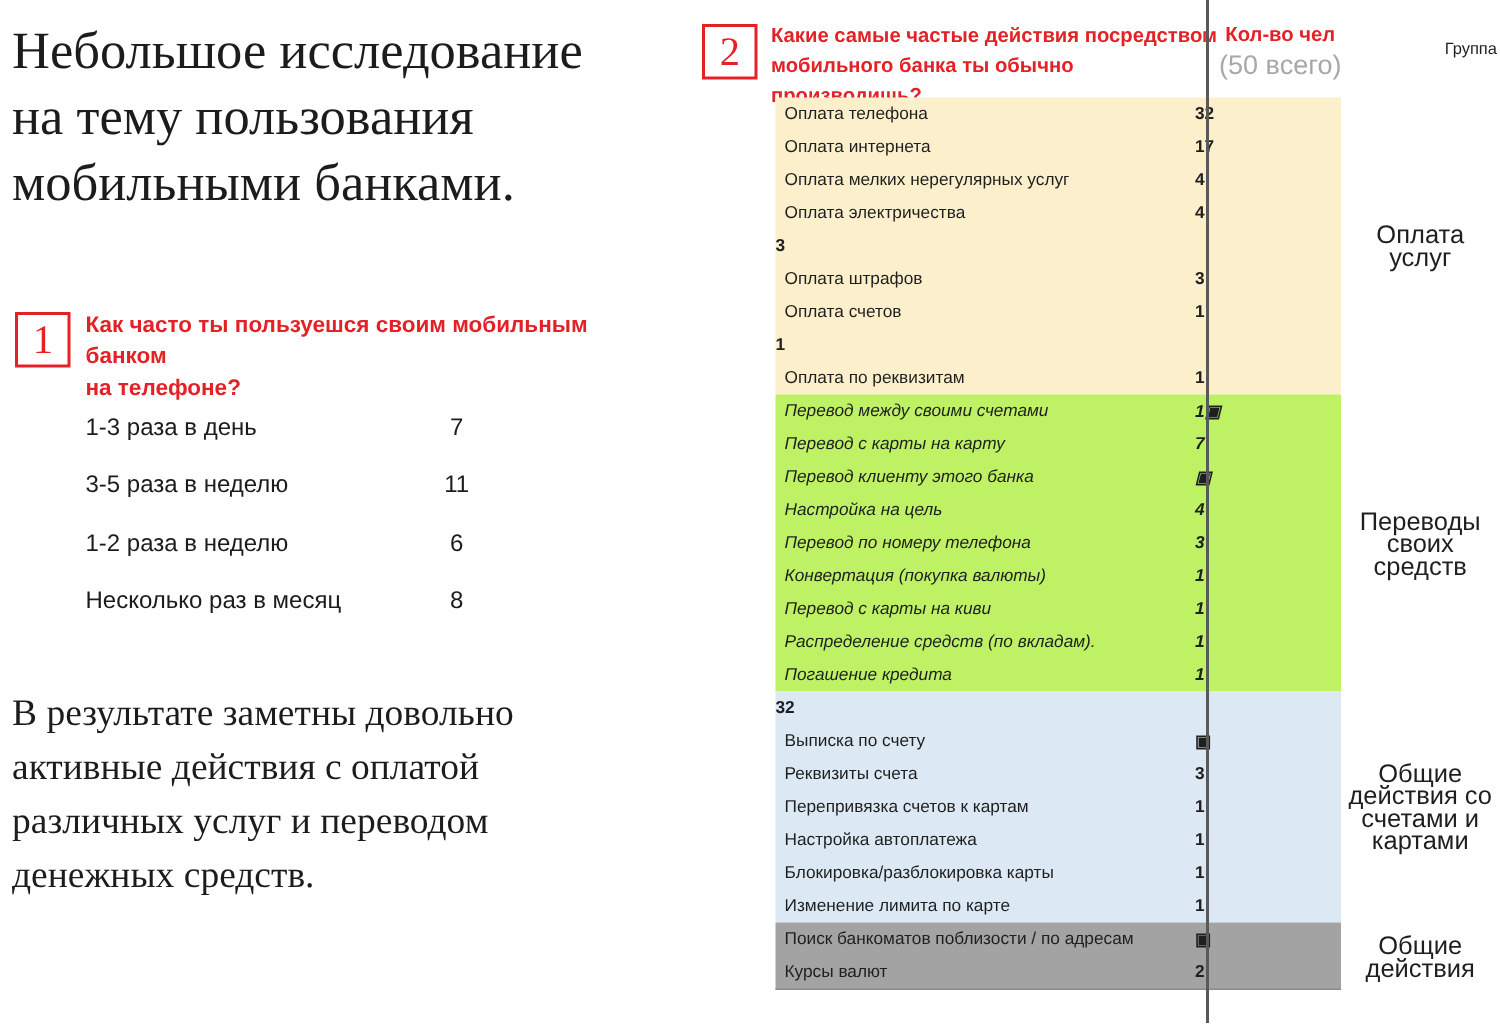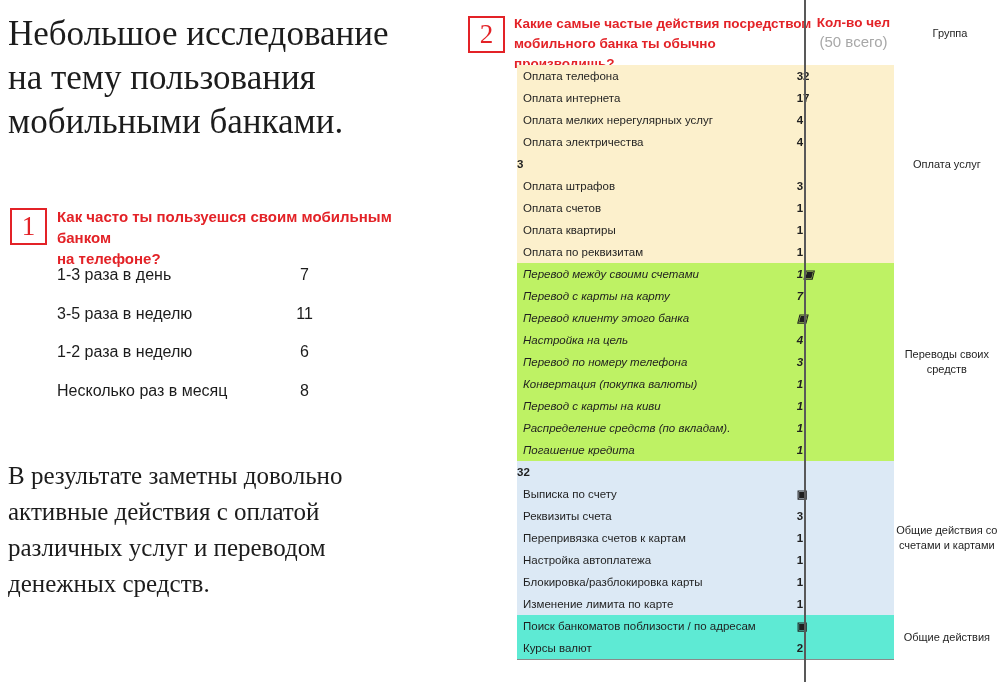--- a/index.html
+++ b/index.html
@@ -24,41 +24,41 @@
   }
   #q1-box { left:10px; top:208px; }
   #q2-box { left:468px; top:16px; }
   .qtext {
     position:absolute; color:#e32227; font-weight:bold; white-space:pre-line;
   }
   #q1-text { left:57px; top:206px; width:380px; font-size:15px; line-height:21px; }
   #q2-text { left:514px; top:14px; width:300px; font-size:13.5px; line-height:20px; }
 
   .options { position:absolute; left:57px; top:256px; width:270px; }
-  .opt-row { height:38.6px; display:flex; align-items:center;gap:45px; }
+  .opt-row { height:38.6px; display:flex; align-items:flex-end;gap:45px; }
   .opt-label { flex:1; font-size:16px; color:#1c1c1c; }
   .opt-value { width:45px; text-align:center; font-size:16px; color:#1c1c1c; }
 
   
   .count-header { position:absolute; left:805px; top:15px; width:97px; text-align:center; }
   .count-header .ch1 { font-size:13.5px; font-weight:bold; color:#e32227; }
-  .count-header .ch2 { font-size:15px; color:#a8a8a8; margin-top:3px; }
-  .group-header { position:absolute; left:902px; top:27px; width:96px; text-align:center;
+  .count-header .ch2 { font-size:18px; color:#a8a8a8; margin-top:3px; }
+  .group-header { position:absolute; left:902px; top:27px; width:96px; text-align:right;
     font-size:11px; color:#1f1f1f; }
 
   
   .actions-table { position:absolute; left:505px; top:65px; width:495px; }
   .tsection { display:flex;padding-left:12px; }
   .band { width:397px; border-bottom:0; }
   .tsection:last-child .band { border-bottom:1px solid #8a8a8a; }
   .trow { height:22px; display:flex; align-items:center; }
   .tlabel { flex:1; padding-left:6px; font-size:11.5px; color:#1f1f1f; }
   .tvalue { width:97px; text-align:left; font-size:11.5px; font-weight:bold; color:#1f1f1f; }
   .gcell { width:112px; display:flex; align-items:center; justify-content:center;
-    text-align:center; font-size:11px; line-height:15px; color:#1f1f1f; padding:0 1px; }
+    text-align:center; font-size:17px; line-height:15px; color:#1f1f1f; padding:0 1px; }
 
   .vline { position:absolute; left:804px; top:0; width:2px; height:682px; background:#595959; }
 </style>
 </head>
 <body>
 
 <div class="canvas">
 
   <div class="page-title">Небольшое исследование
 на тему пользования
@@ -130,21 +130,20 @@
           </div>
           <div class="trow">
             <span class="tlabel">Оплата штрафов</span>
             <span class="tvalue">3</span>
           </div>
           <div class="trow">
             <span class="tlabel">Оплата счетов</span>
             <span class="tvalue">1</span>
           </div>
           <div class="trow">
-            <span class="tlabel">Оплата квартиры</span>
             <span class="tvalue">1</span>
           </div>
           <div class="trow">
             <span class="tlabel">Оплата по реквизитам</span>
             <span class="tvalue">1</span>
           </div>
         </div>
         <div class="gcell">Оплата услуг</div>
       </div>
       <div class="tsection">
@@ -214,21 +213,21 @@
             <span class="tvalue">1</span>
           </div>
           <div class="trow">
             <span class="tlabel">Изменение лимита по карте</span>
             <span class="tvalue">1</span>
           </div>
         </div>
         <div class="gcell">Общие действия со счетами и картами</div>
       </div>
       <div class="tsection">
-        <div class="band" style="background: #5eead4;">
+        <div class="band" style="background: #a3a3a3;">
           <div class="trow">
             <span class="tlabel">Поиск банкоматов поблизости / по адресам</span>
             <span class="tvalue">▣</span>
           </div>
           <div class="trow">
             <span class="tlabel">Курсы валют</span>
             <span class="tvalue">2</span>
           </div>
         </div>
         <div class="gcell">Общие действия</div>

